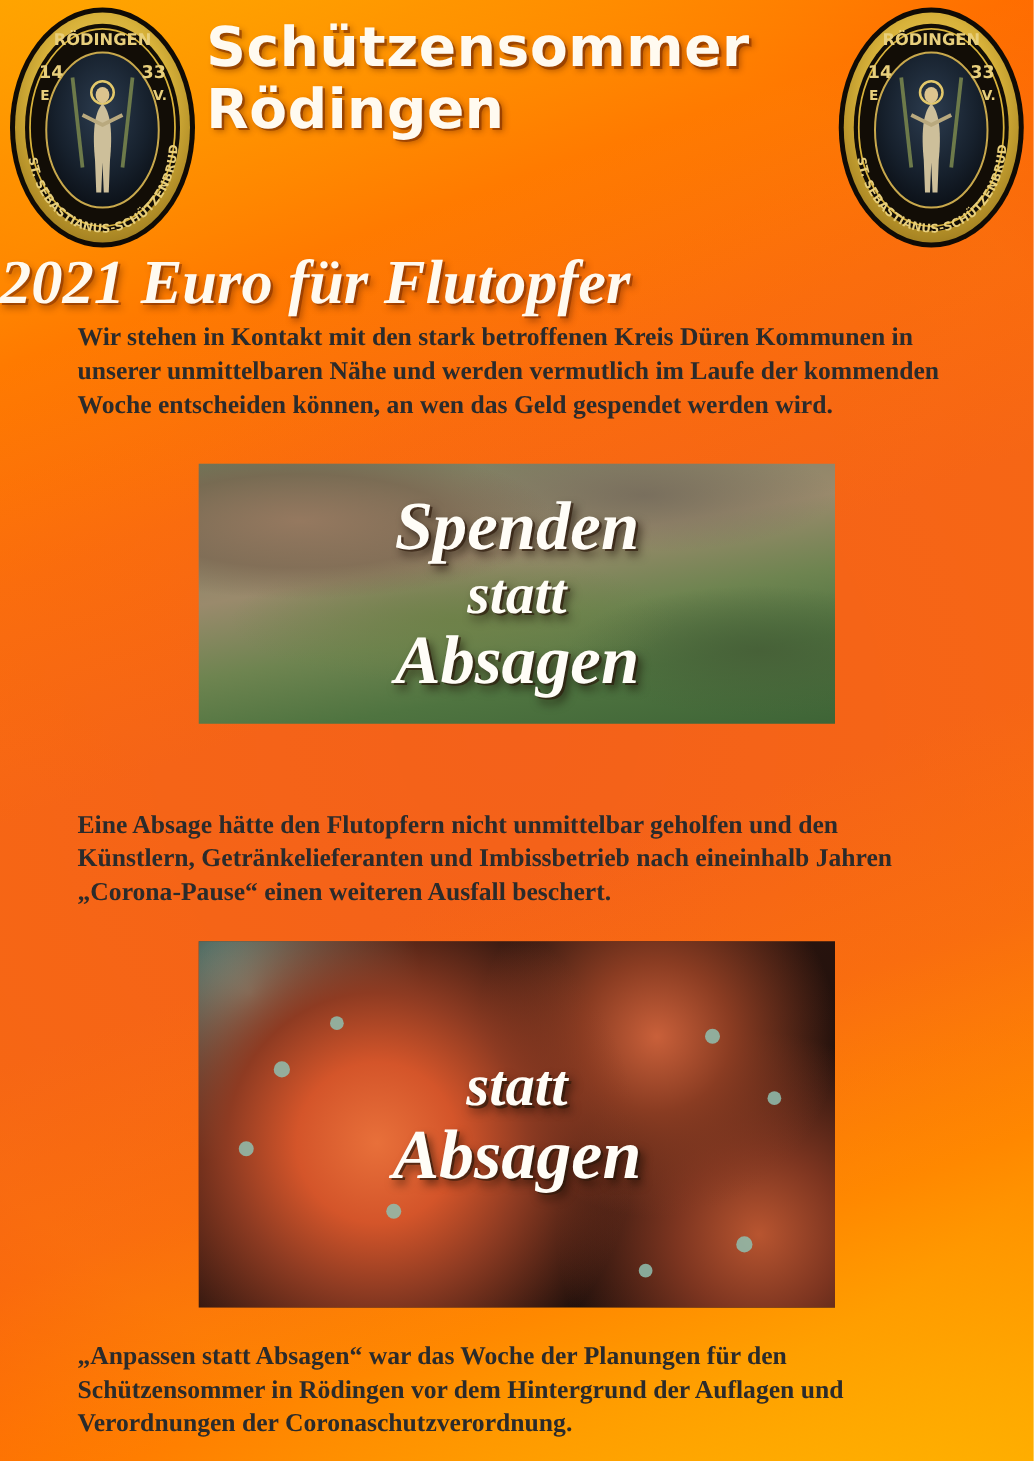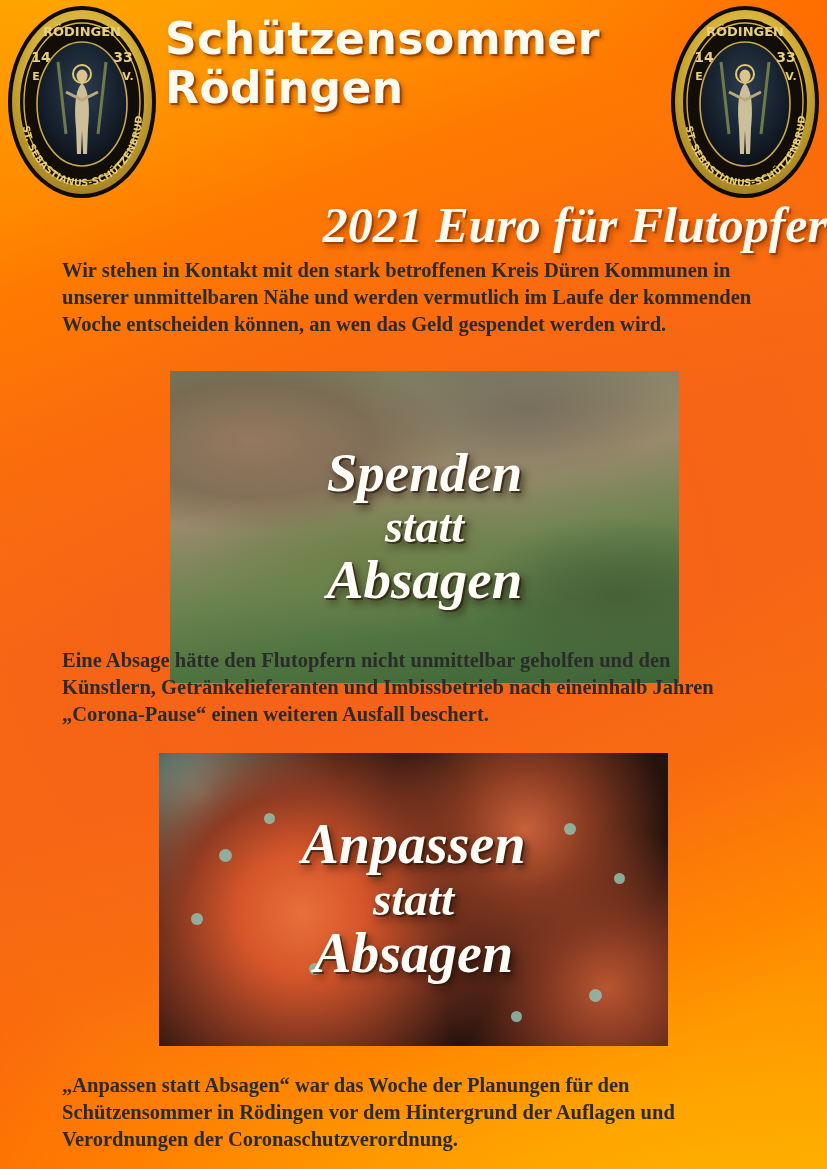--- a/index.html
+++ b/index.html
@@ -64,21 +64,21 @@
     letter-spacing: 0.5px;
   }
   .headline .line2 { display: block; }
 
   
   .subtitle {
     position: absolute;
     top: 196px;
     left: 0;
     width: 827px;
-    text-align: right;
+    text-align: left;
     font-family: "Liberation Serif", serif;
     font-style: italic;
     font-weight: bold;
     font-size: 50px;
     color: #fffaf0;
     text-shadow:
       2px 2px 0 rgba(120,40,0,0.5),
       3px 4px 6px rgba(90,30,0,0.45);
   }
 
@@ -100,28 +100,27 @@
 
   
   .photo {
     position: absolute;
     left: 159px;
     width: 509px;
     overflow: hidden;
   }
   #photo-flood {
     top: 371px;
-    height: 312px;
+    height: 208px;
     background:
       radial-gradient(ellipse 40% 30% at 16% 22%, rgba(150,120,95,0.95) 0%, rgba(120,95,75,0.6) 60%, rgba(90,80,65,0) 100%),
       radial-gradient(ellipse 30% 22% at 70% 12%, rgba(115,105,90,0.8) 0%, rgba(100,95,80,0) 100%),
       radial-gradient(ellipse 35% 25% at 40% 60%, rgba(108,128,70,0.8) 0%, rgba(90,110,60,0) 100%),
       radial-gradient(ellipse 30% 25% at 88% 72%, rgba(70,95,55,0.9) 0%, rgba(60,85,50,0) 100%),
       linear-gradient(170deg, #6f7a5a 0%, #8a8468 22%, #9a8a6c 38%, #6e8450 58%, #4f7440 76%, #3e6436 100%);
-    margin-left: 11px;
   }
   #photo-virus {
     top: 753px;
     height: 293px;
     background:
       radial-gradient(circle at 28% 55%, #e8703a 0%, #d4552a 16%, #8e3b22 30%, rgba(60,20,12,0) 52%),
       radial-gradient(circle at 72% 26%, #c9603a 0%, #8a3c22 14%, rgba(40,14,10,0) 34%),
       radial-gradient(circle at 88% 80%, #b85530 0%, #7d3520 13%, rgba(35,12,8,0) 32%),
       radial-gradient(circle at 8% 14%, #7aa89a 0%, rgba(40,60,55,0) 26%),
       linear-gradient(150deg, #1b0f0c 0%, #2a140e 40%, #160c09 100%);
@@ -259,21 +258,20 @@
   <div class="photo" id="photo-virus">
     <span class="spike-dot" style="left:60px;  top:96px;  width:13px; height:13px;"></span>
     <span class="spike-dot" style="left:105px; top:60px;  width:11px; height:11px;"></span>
     <span class="spike-dot" style="left:32px;  top:160px; width:12px; height:12px;"></span>
     <span class="spike-dot" style="left:150px; top:210px; width:12px; height:12px;"></span>
     <span class="spike-dot" style="left:405px; top:70px;  width:12px; height:12px;"></span>
     <span class="spike-dot" style="left:455px; top:120px; width:11px; height:11px;"></span>
     <span class="spike-dot" style="left:430px; top:236px; width:13px; height:13px;"></span>
     <span class="spike-dot" style="left:352px; top:258px; width:11px; height:11px;"></span>
     <div class="photo-overlay">
-      <div class="overlay-line big">Anpassen</div>
       <div class="overlay-line mid">statt</div>
       <div class="overlay-line big">Absagen</div>
     </div>
   </div>
 
   <div class="para" id="para-3">„Anpassen statt Absagen“ war das Woche der Planungen für den Schützensommer in Rödingen vor dem Hintergrund der Auflagen und Verordnungen der Coronaschutzverordnung.</div>
 
 </div>
 
 </body></html>

